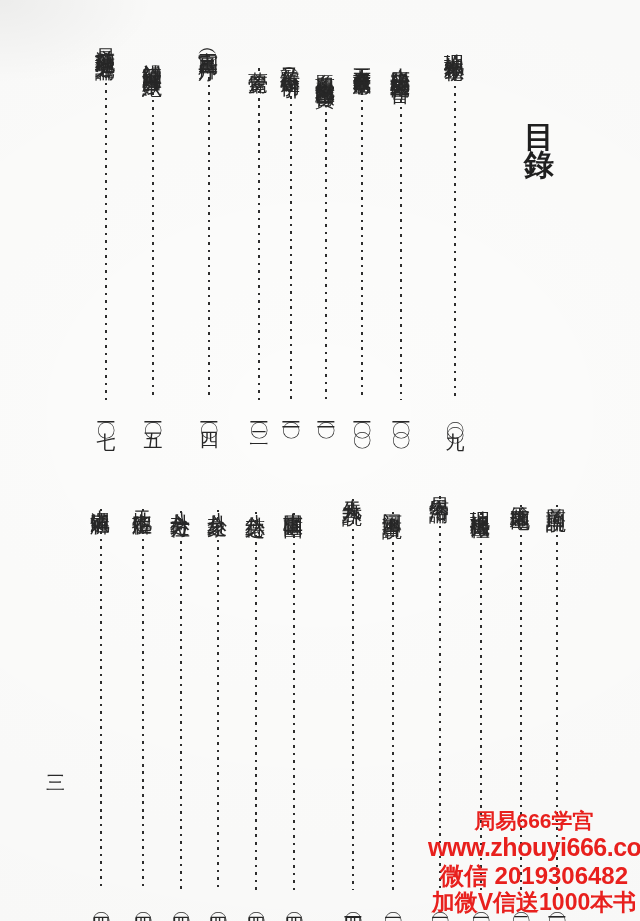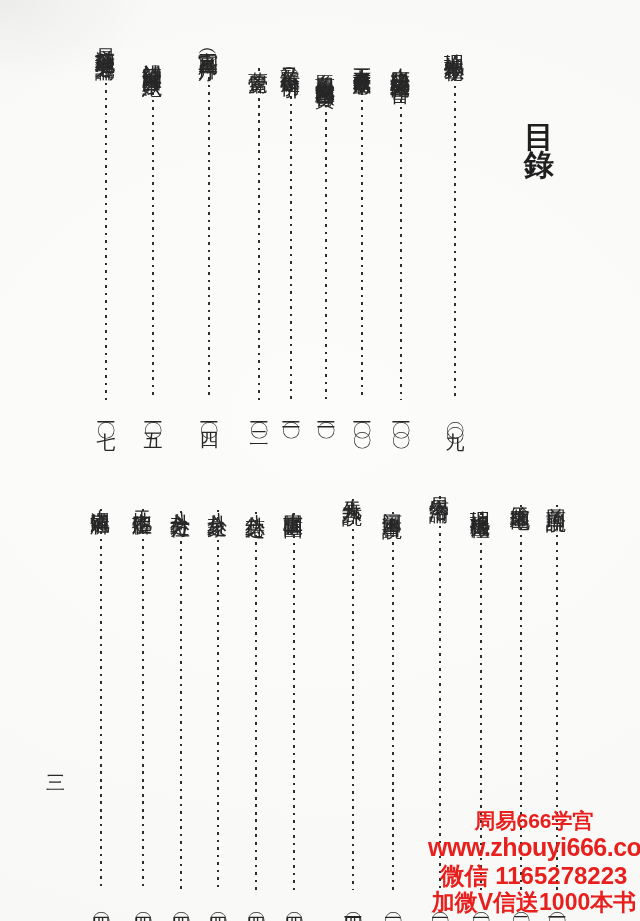--- a/index.html
+++ b/index.html
@@ -195,17 +195,17 @@
     <span class="t">山澤通氣解</span>
     <span class="leader"></span>
     <span class="pg">〇四五</span>
   </div>
 
   <div class="folio">三</div>
 
   <div class="watermark">
     <div class="wm1">周易666学宫</div>
     <div class="wm2">www.zhouyi666.com</div>
-    <div class="wm3">微信 1165278223</div>
+    <div class="wm3">微信 2019306482</div>
     <div class="wm4">加微V信送1000本书</div>
   </div>
 
 </div>
 
 </body></html>

